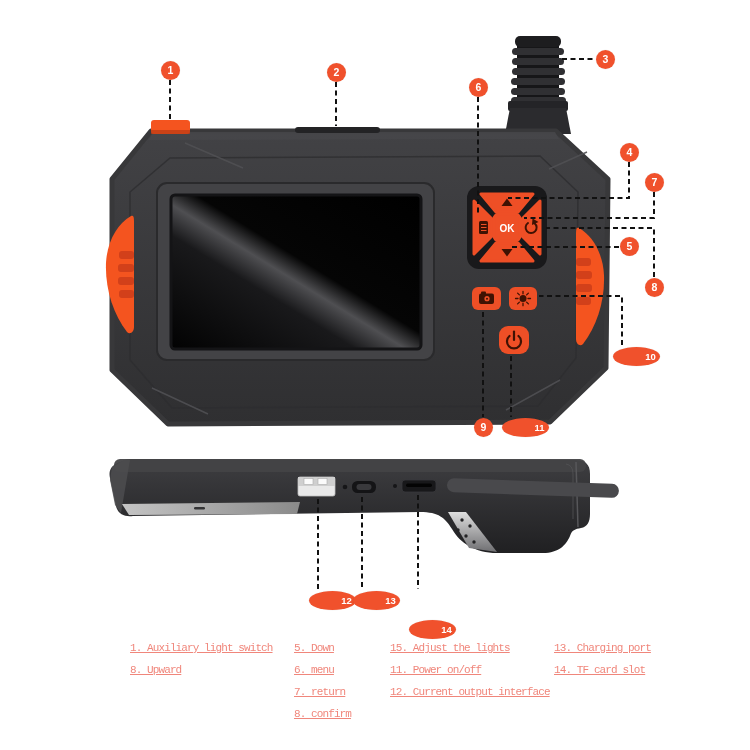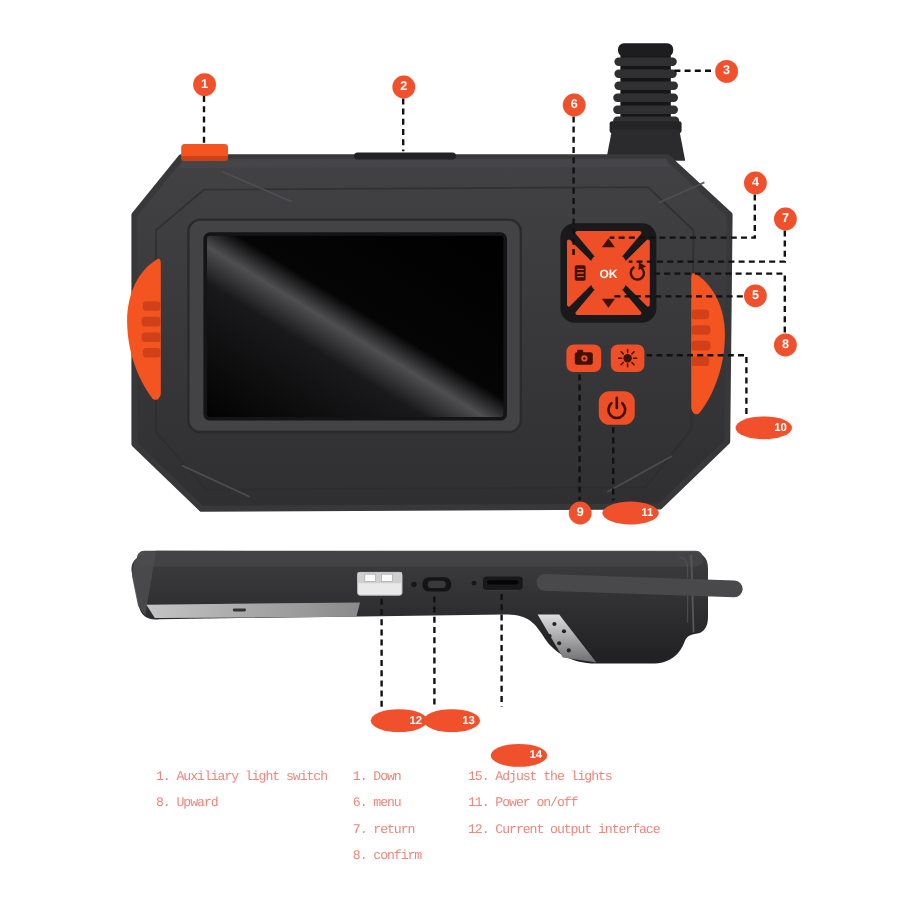--- a/index.html
+++ b/index.html
@@ -6,21 +6,21 @@
   .stage{position:relative;width:750px;height:750px;background:#fff;overflow:hidden;
          font-family:"Liberation Sans",sans-serif;}
   .hero-svg{position:absolute;left:0;top:0;}
   .callout{position:absolute;width:19px;height:19px;border-radius:50%;
            background:#f0512c;color:#ffffff;font-weight:bold;font-size:10.5px;
            display:flex;align-items:center;justify-content:center;line-height:1;
            box-shadow:0 0 0 0.5px rgba(0,0,0,0.05);}
   .callout.two{font-size:9.5px;padding-left:28px;}
   .legend-col{position:absolute;top:637px;font-family:"Liberation Mono","DejaVu Sans Mono",monospace;
               font-size:11px;letter-spacing:-0.9px;line-height:22px;color:#f0867b;white-space:nowrap;}
-  .legend-col div{height:22px;}
+  .legend-col div{height:22px;text-decoration:underline;}
 </style>
 </head>
 <body>
 
 <div class="stage">
 
   <svg class="hero-svg" width="750" height="750" viewBox="0 0 750 750">
     <defs>
       <linearGradient id="bodyGrad" x1="0" y1="0" x2="0" y2="1">
         <stop offset="0" stop-color="#424245"></stop>
@@ -217,24 +217,28 @@
   <div class="callout two" style="left:502px;top:418px">11</div>
   <div class="callout two" style="left:309px;top:591px">12</div>
   <div class="callout two" style="left:353px;top:591px">13</div>
   <div class="callout two" style="left:409px;top:620px">14</div>
 
   <div class="legend-col" style="left:130px">
     <div>1. Auxiliary light switch</div>
     <div>8. Upward</div>
   </div>
   <div class="legend-col" style="left:294px">
-    <div>1. Down</div>
+    <div>5. Down</div>
     <div>6. menu</div>
     <div>7. return</div>
     <div>8. confirm</div>
   </div>
   <div class="legend-col" style="left:390px">
     <div>15. Adjust the lights</div>
     <div>11. Power on/off</div>
     <div>12. Current output interface</div>
   </div>
+  <div class="legend-col" style="left:554px">
+    <div>13. Charging port</div>
+    <div>14. TF card slot</div>
+  </div>
 
 </div>
 
 </body></html>

